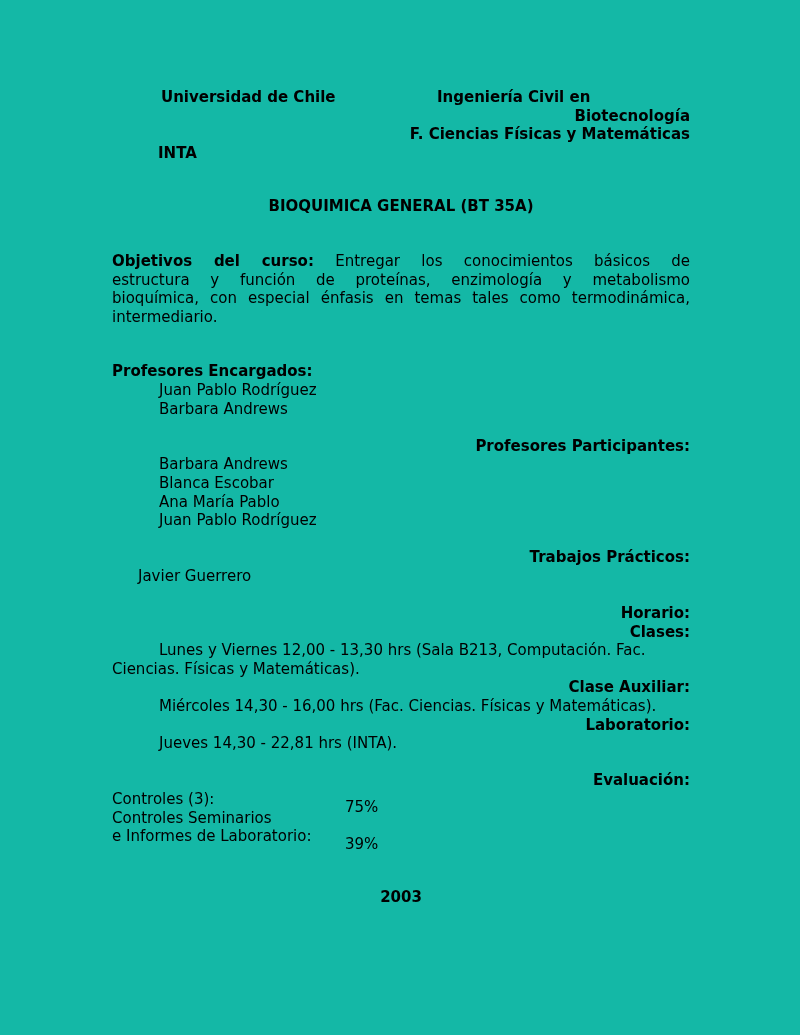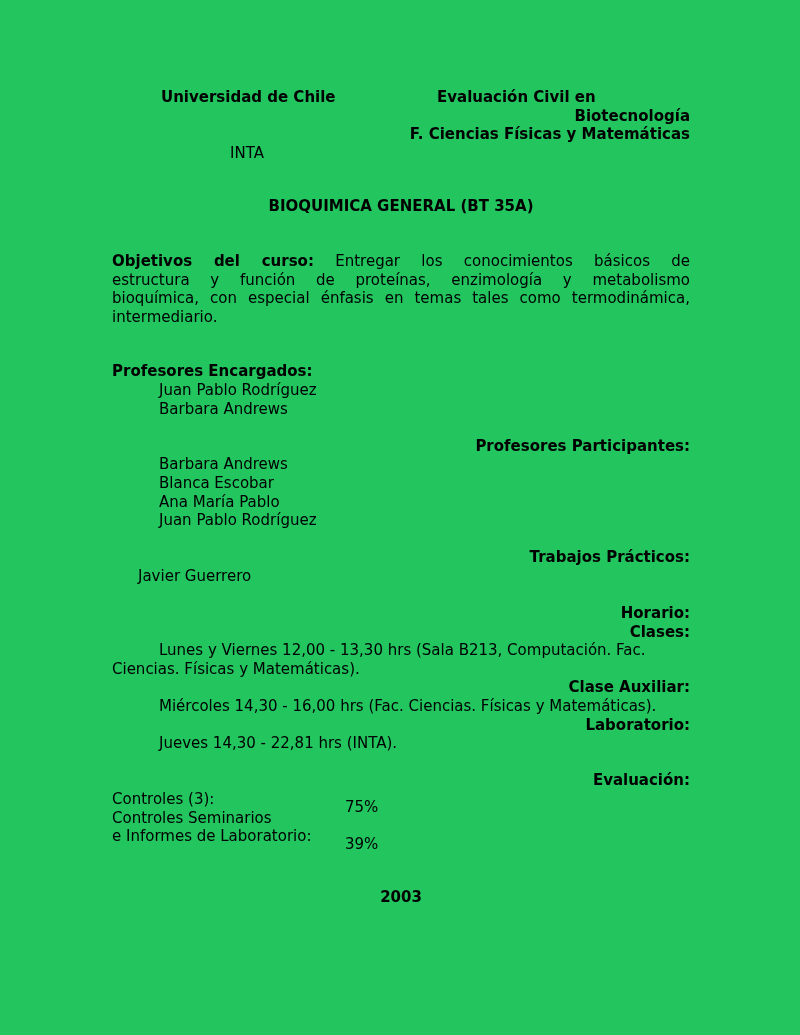--- a/index.html
+++ b/index.html
@@ -1,40 +1,40 @@
 <!DOCTYPE html>
 <html><head>
 <meta charset="utf-8">
 <style>
   html,body{margin:0;padding:0;background:#e8e8e8;}
   .page{
     position:relative;
     width:800px;height:1035px;
-    background:#22c55e;
+    background:#14b8a6;
     color:#000000;
     font-family:"DejaVu Sans","Liberation Sans",sans-serif;
     font-size:15px;
     line-height:18.6px;
     margin:0 auto;
     overflow:hidden;
   }
   .content{
     position:absolute;
     left:112px;
     top:88px;
     width:578px;
   }
   .line{white-space:nowrap;}
   .b{font-weight:bold;text-align:right;}
   .blank{height:18.6px;}
   
   .hdr-line1{position:relative;}
   .hdr-line1 .left{margin-left:49px;font-weight:bold;}
   .hdr-line1 .right{position:absolute;left:325px;top:0;font-weight:bold;}
-  .hdr-inta{margin-left:118px;font-weight:normal;}
+  .hdr-inta{margin-left:46px;font-weight:bold;}
   
   .doc-title{margin-top:35px;text-align:center;font-weight:bold;}
   
   .para{margin-top:36px;}
   .jline{text-align:justify;text-align-last:justify;}
   .jline-last{text-align:left;}
   
   .sec-head{margin-top:36px;font-weight:bold;}
   .indent1{padding-left:47px;}
   .indent-tp{padding-left:26px;}
@@ -46,21 +46,21 @@
 </style>
 </head>
 <body>
 
 <div class="page">
   <div class="content">
 
     <div>
       <div class="line hdr-line1">
         <span class="left">Universidad de Chile</span>
-        <span class="right">Evaluación Civil en</span>
+        <span class="right">Ingeniería Civil en</span>
       </div>
       <div class="line b">Biotecnología</div>
       <div class="line b">F. Ciencias Físicas y Matemáticas</div>
       <div class="line hdr-inta">INTA</div>
     </div>
 
     <div class="doc-title">BIOQUIMICA GENERAL (BT 35A)</div>
 
     <div class="para">
       <div class="jline">

